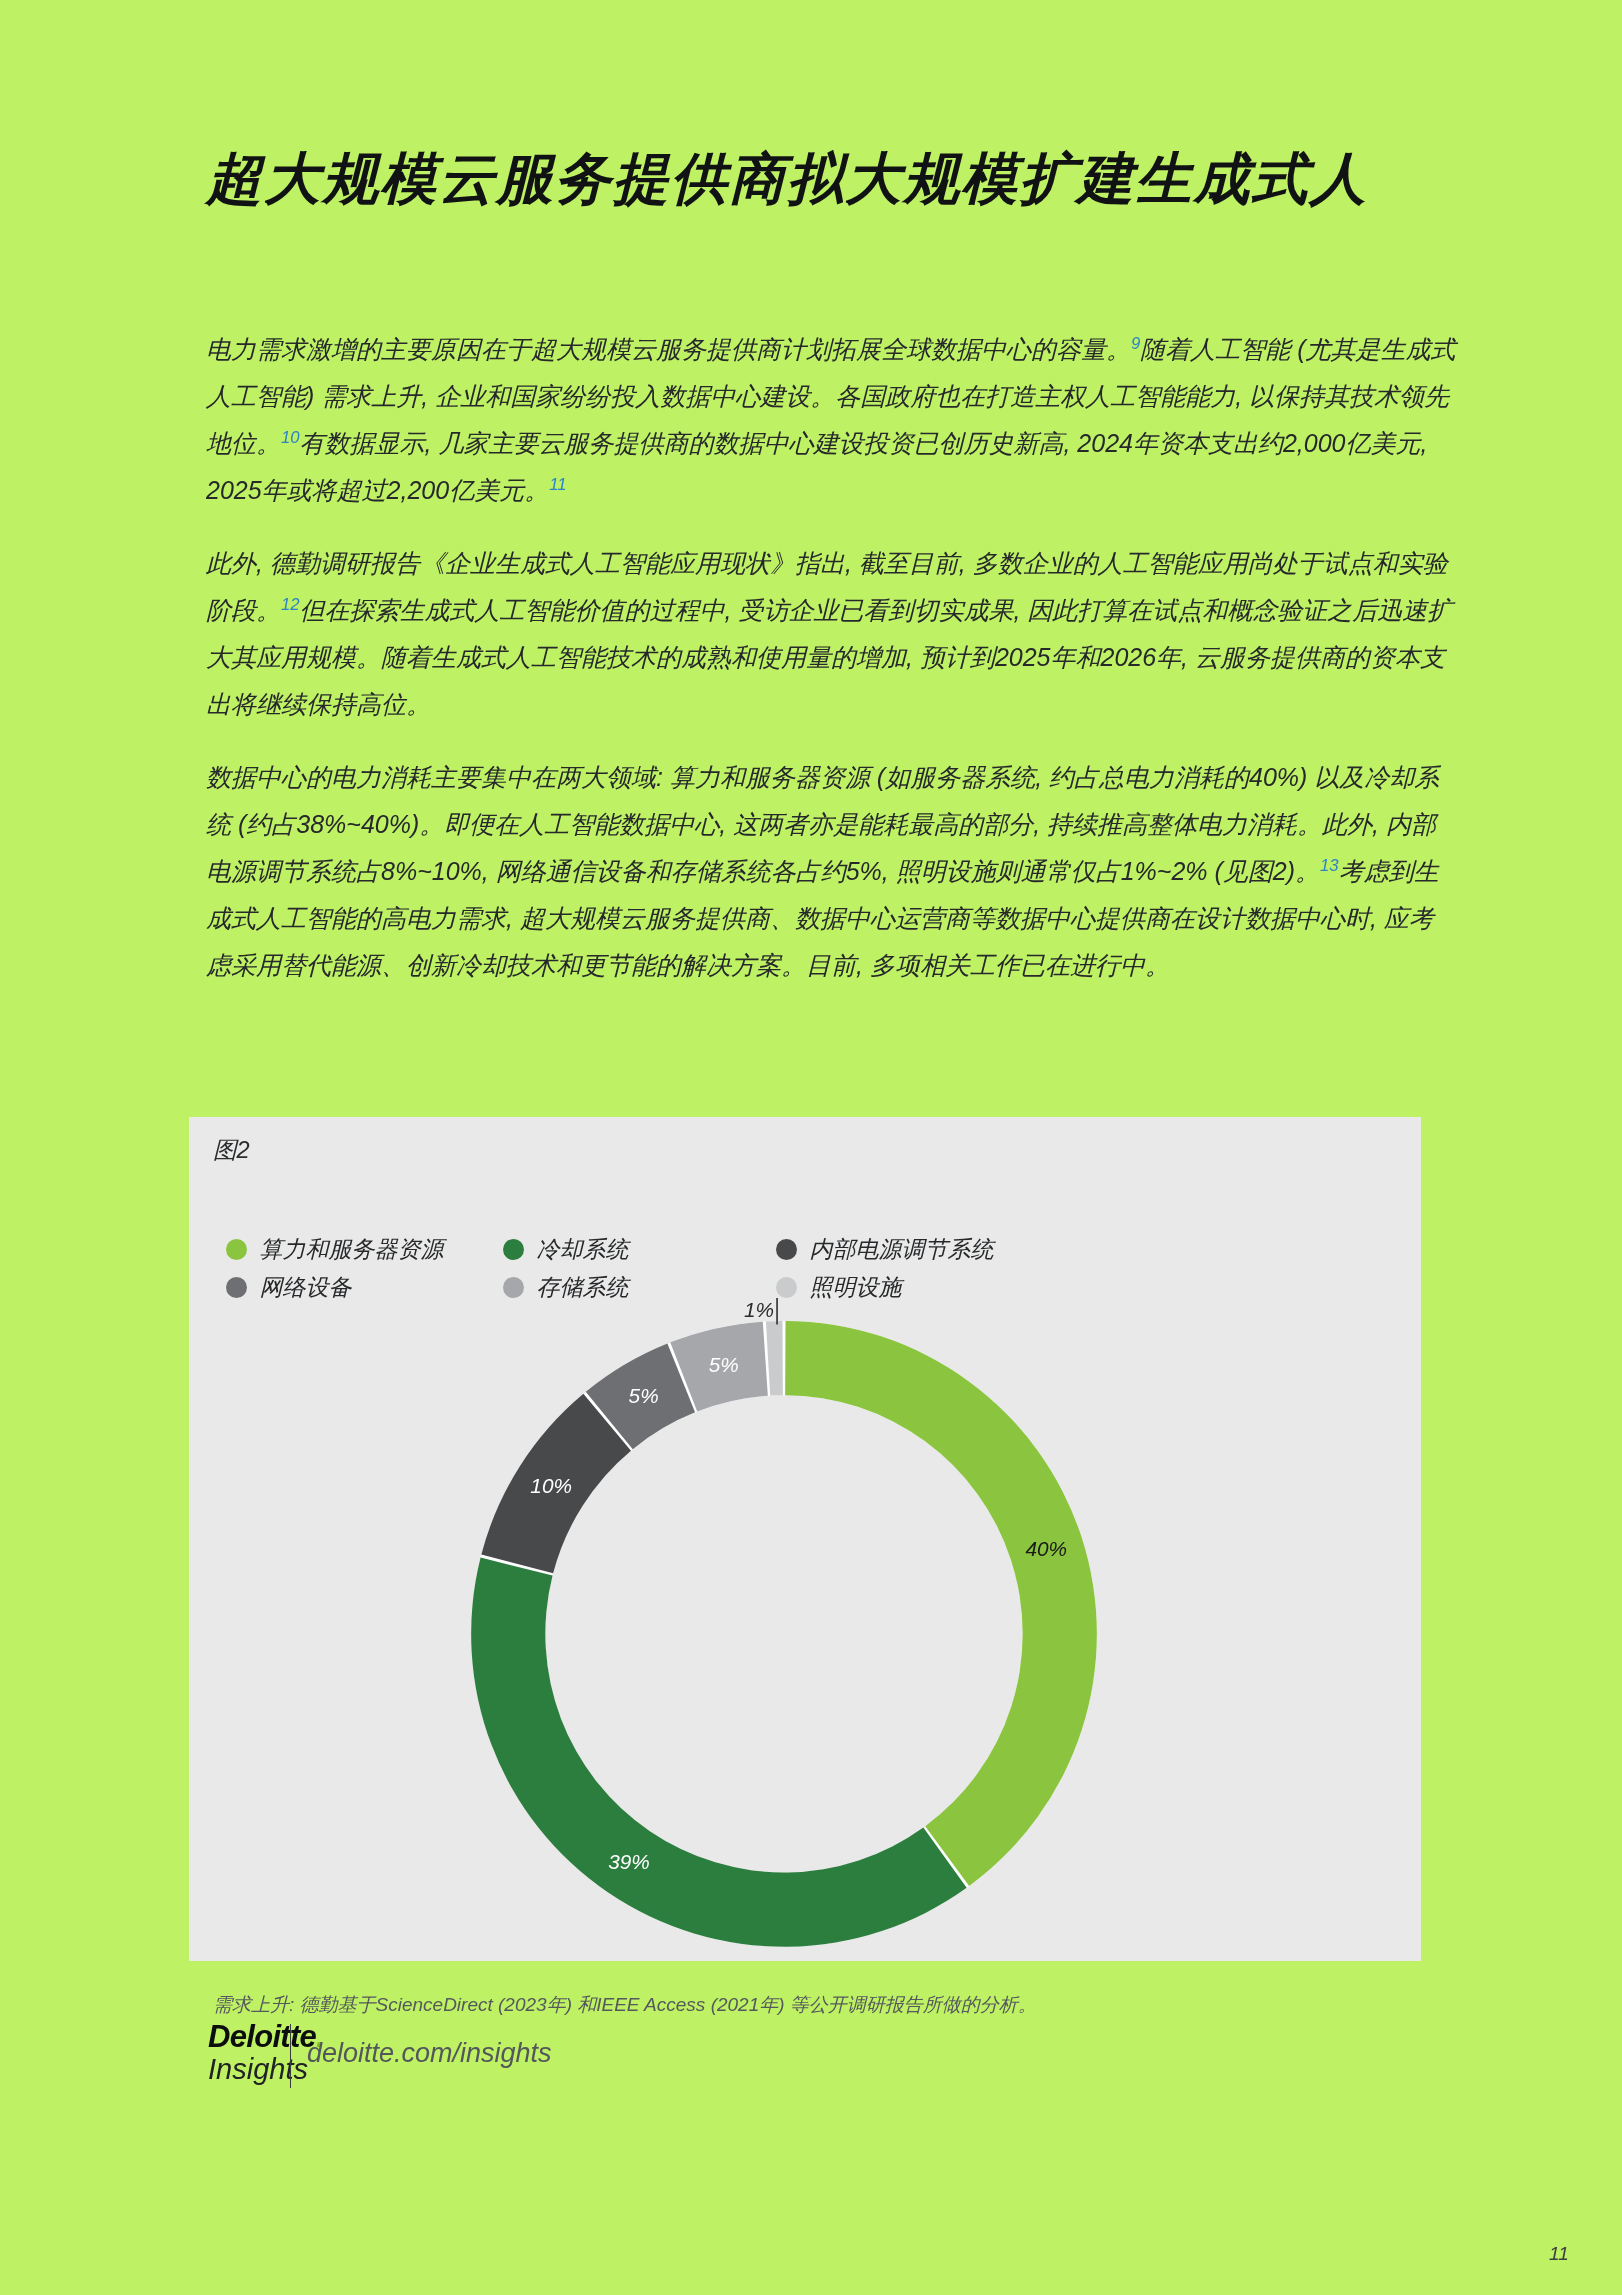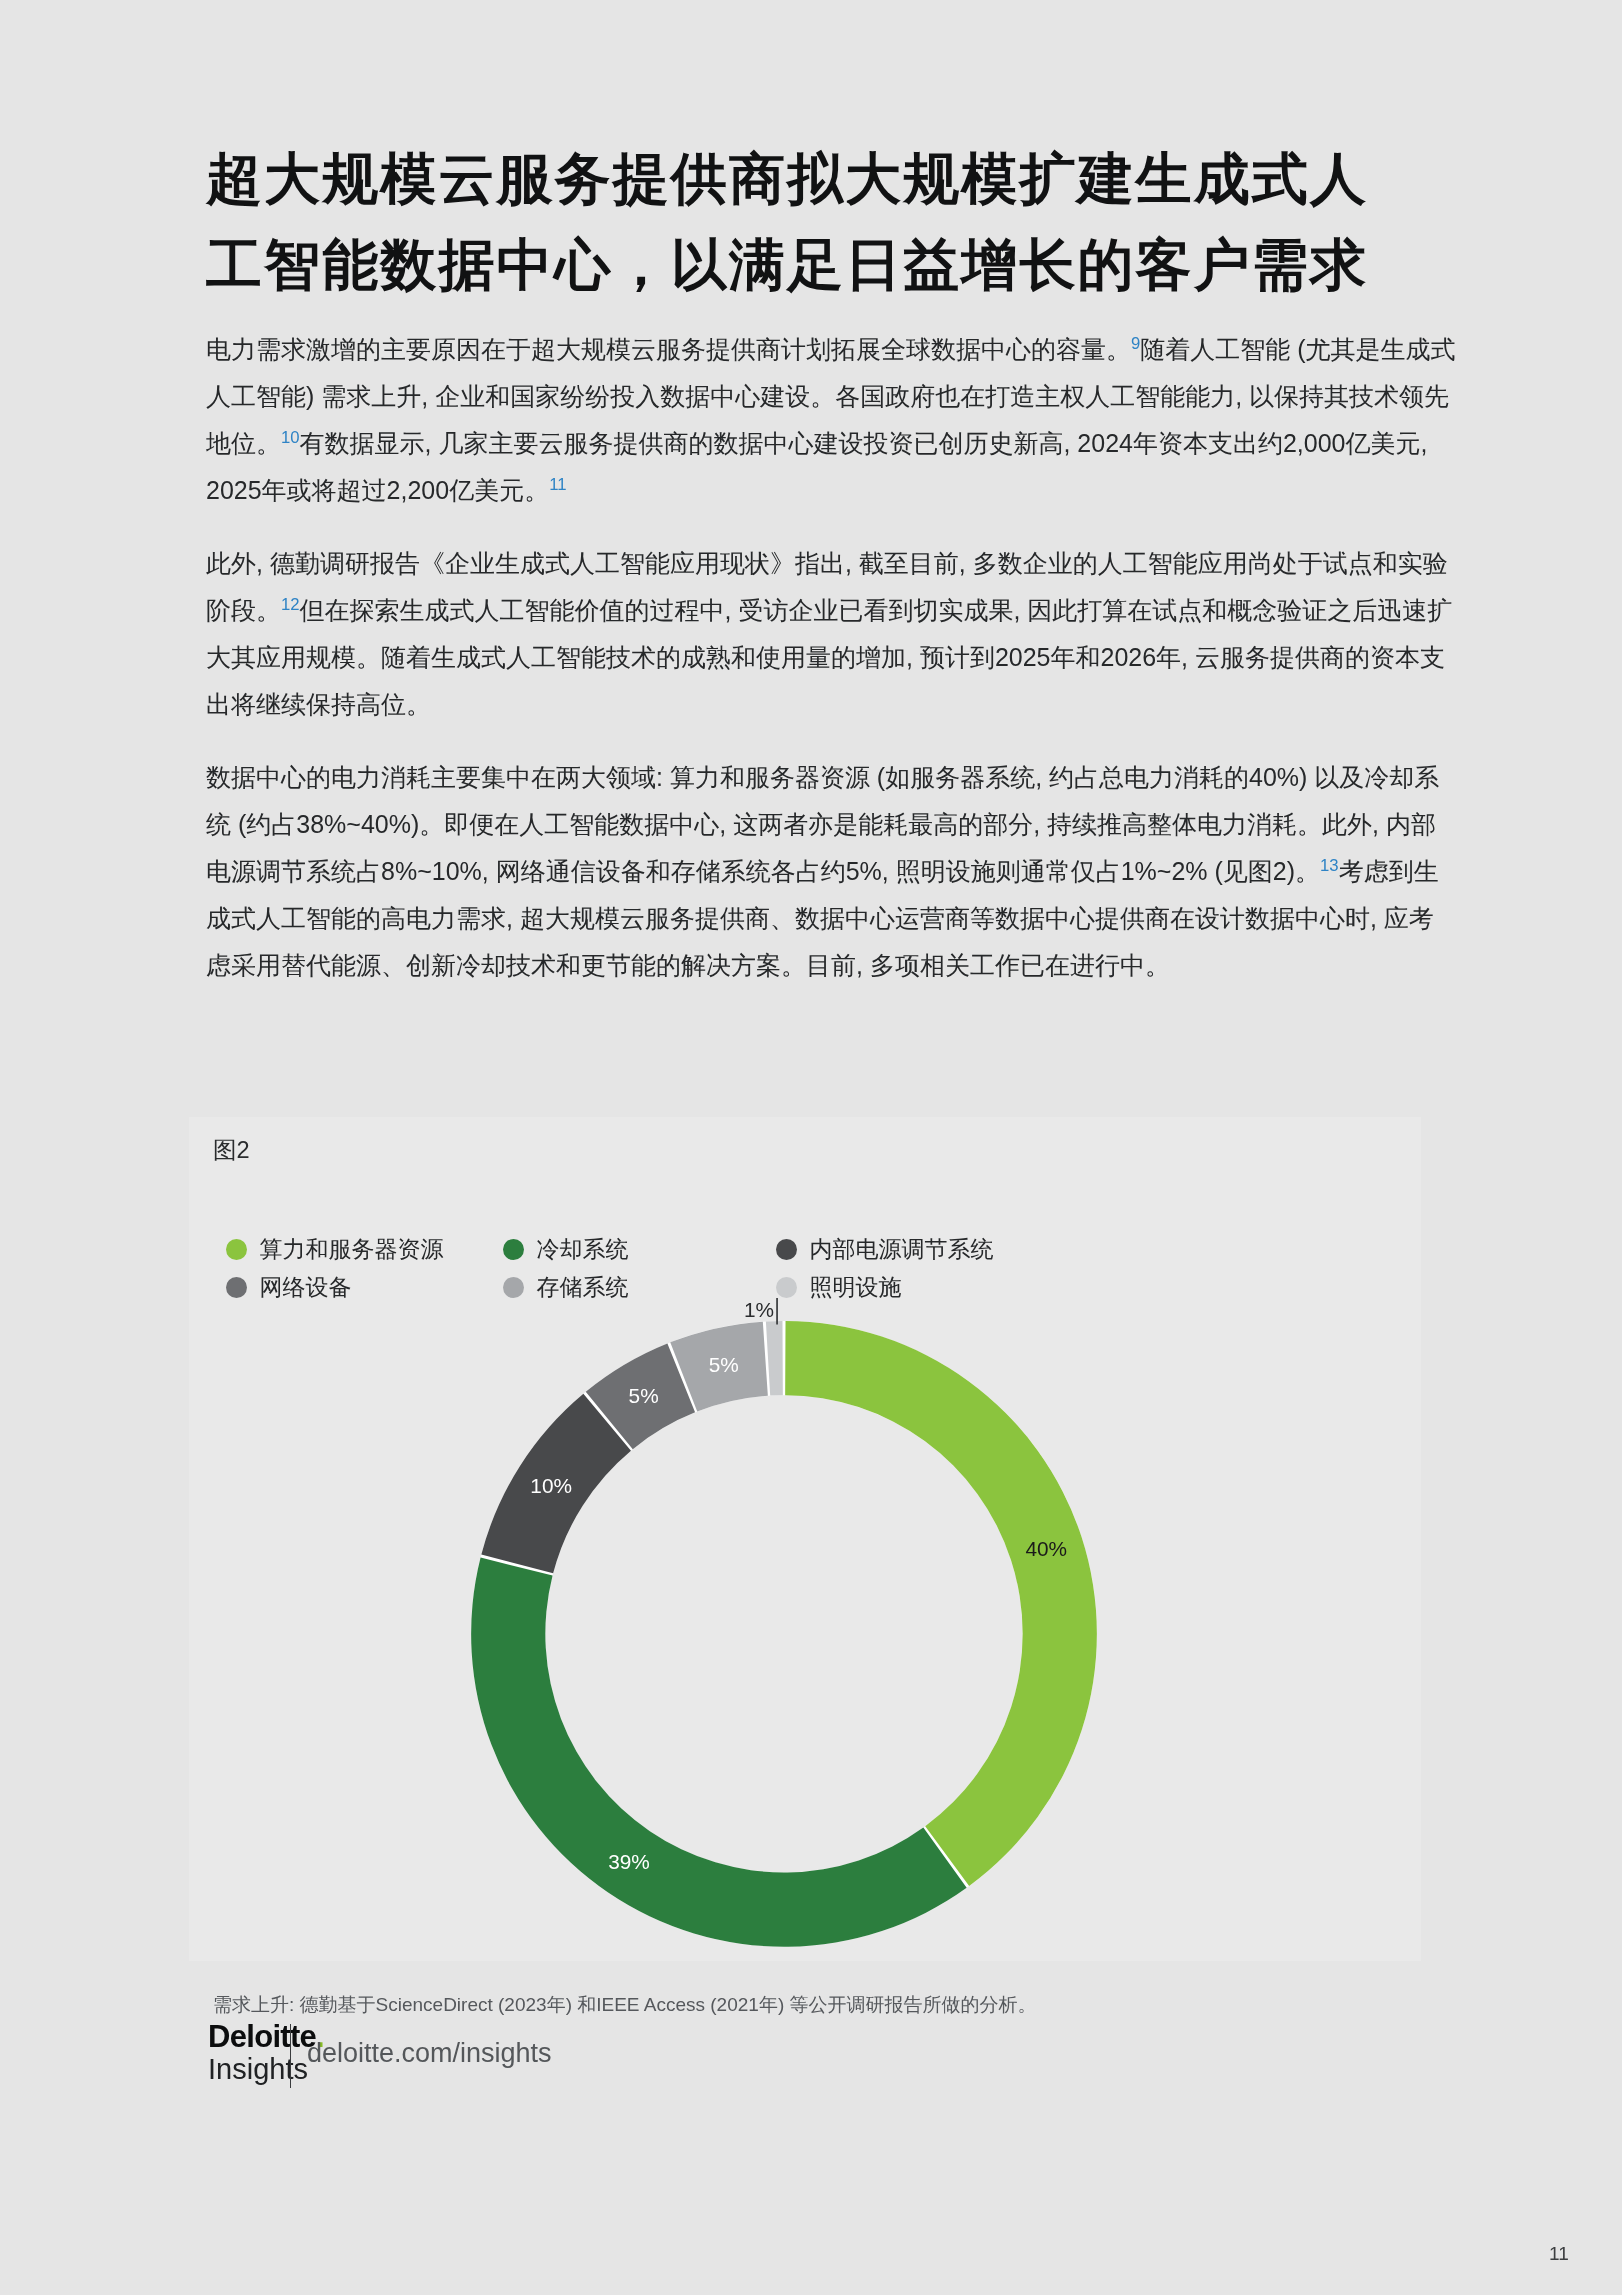--- a/index.html
+++ b/index.html
@@ -1,21 +1,22 @@
 <!DOCTYPE html>
 <html style="font-size:11px"><head>
 <meta charset="utf-8">
 <style>
   html,body{margin:0;padding:0;background:#ffffff;}
   .page{
     position:relative;
     width:1623px;height:2295px;
-    background:#e5e5e5;
+    background:#bef264;
     font-family:"Liberation Sans","DejaVu Sans",sans-serif;
     overflow:hidden;
+    font-style:italic;
   }
   .article-title{
     position:absolute;left:206px;top:136px;width:1291px;
     font-size:56px;font-weight:900;line-height:86px;
     color:#111213;letter-spacing:2.1px;
   }
   .article-body{
     position:absolute;left:206px;top:326px;width:1252px;
     color:#26282a;font-size:25px;line-height:47px;
   }
@@ -71,21 +72,20 @@
     font-size:19px;color:#3c3e40;
   }
 </style>
 </head>
 <body>
 
 <div class="page">
 
   <div class="article-title">
     <div>超大规模云服务提供商拟大规模扩建生成式人</div>
-    <div>工智能数据中心，以满足日益增长的客户需求</div>
   </div>
 
   <div class="article-body" id="article-body">
       <p><span>电力需求激增的主要原因在于超大规模云服务提供商计划拓展全球数据中心的容量。</span><sup>9</sup><span>随着人工智能 (尤其是生成式人工智能) 需求上升, 企业和国家纷纷投入数据中心建设。各国政府也在打造主权人工智能能力, 以保持其技术领先地位。</span><sup>10</sup><span>有数据显示, 几家主要云服务提供商的数据中心建设投资已创历史新高, 2024年资本支出约2,000亿美元, 2025年或将超过2,200亿美元。</span><sup>11</sup></p>
       <p><span>此外, 德勤调研报告《企业生成式人工智能应用现状》指出, 截至目前, 多数企业的人工智能应用尚处于试点和实验阶段。</span><sup>12</sup><span>但在探索生成式人工智能价值的过程中, 受访企业已看到切实成果, 因此打算在试点和概念验证之后迅速扩大其应用规模。随着生成式人工智能技术的成熟和使用量的增加, 预计到2025年和2026年, 云服务提供商的资本支出将继续保持高位。</span></p>
       <p><span>数据中心的电力消耗主要集中在两大领域: 算力和服务器资源 (如服务器系统, 约占总电力消耗的40%) 以及冷却系统 (约占38%~40%)。即便在人工智能数据中心, 这两者亦是能耗最高的部分, 持续推高整体电力消耗。此外, 内部电源调节系统占8%~10%, 网络通信设备和存储系统各占约5%, 照明设施则通常仅占1%~2% (见图2)。</span><sup>13</sup><span>考虑到生成式人工智能的高电力需求, 超大规模云服务提供商、数据中心运营商等数据中心提供商在设计数据中心时, 应考虑采用替代能源、创新冷却技术和更节能的解决方案。目前, 多项相关工作已在进行中。</span></p>
     </div>
 
   <div class="figure-panel">
     <div class="fig-label">图2</div>

